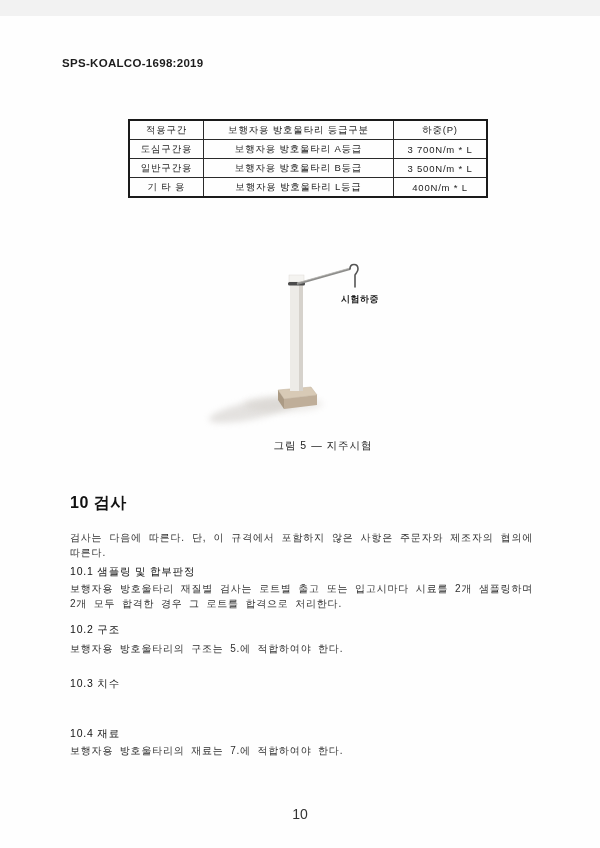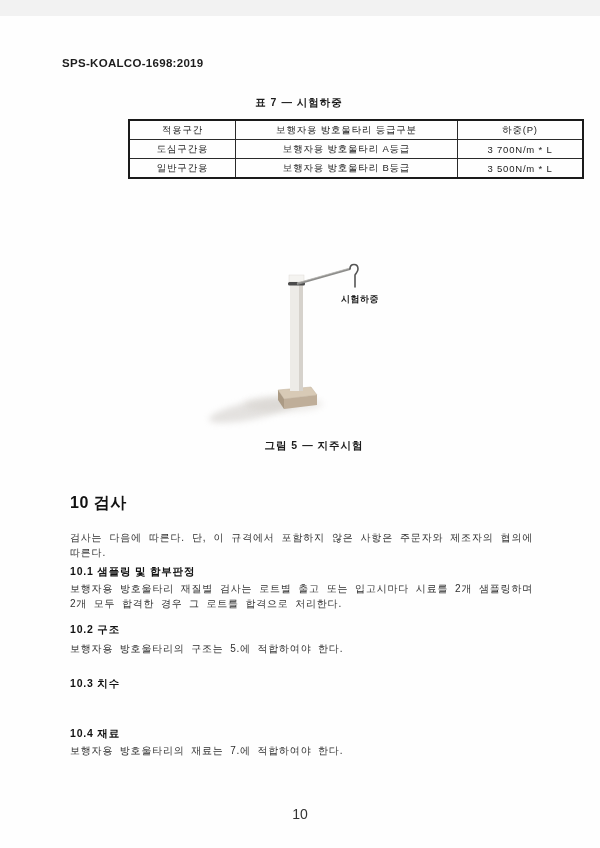--- a/index.html
+++ b/index.html
@@ -19,36 +19,36 @@
     position:absolute;left:128px;top:80px;width:342px;
     text-align:center;font-size:10.5px;font-weight:bold;letter-spacing:1px;color:#1c1c1c;
   }
   .spec-table{
     position:absolute;left:128px;top:103px;width:342px;
     border-collapse:collapse;table-layout:fixed;
     font-size:9.5px;letter-spacing:.8px;color:#1c1c1c;
   }
   .spec-table td,.spec-table th{
     border:1px solid #2a2a2a;text-align:center;vertical-align:middle;
-    height:18px;padding:0 18px;font-weight:normal;white-space:nowrap;overflow:hidden;
+    height:18px;padding:0 2px;font-weight:normal;white-space:nowrap;overflow:hidden;
   }
   .spec-table{border:2px solid #1a1a1a;outline:0;}
   .spec-table .c0{width:69px;}
   .spec-table .c1{width:185px;}
   .spec-table .c2{width:88px;}
   .figure-box{position:absolute;left:198px;top:228px;width:220px;height:195px;}
   .figure-caption{
-    position:absolute;left:204px;top:423px;width:220px;
-    text-align:center;font-size:10.5px;font-weight:bold;letter-spacing:1px;color:#1c1c1c;
+    position:absolute;left:213px;top:423px;width:220px;
+    text-align:center;font-size:10.5px;font-weight:normal;letter-spacing:1px;color:#1c1c1c;
   }
   .h1{
     position:absolute;left:70px;font-size:16px;font-weight:bold;letter-spacing:.5px;color:#111;
   }
   .h2{
-    position:absolute;left:70px;font-size:10.5px;font-weight:bold;letter-spacing:.8px;color:#111;
+    position:absolute;left:70px;font-size:10.5px;font-weight:normal;letter-spacing:.8px;color:#111;
   }
   .body-text{
     position:absolute;left:70px;width:463px;
     font-size:10px;line-height:14.5px;letter-spacing:.8px;word-spacing:3px;
     text-align:justify;color:#2e2e2e;
   }
   .page-number{
     position:absolute;left:0;top:790px;width:600px;
     text-align:center;font-size:14px;color:#333;
   }
@@ -57,38 +57,42 @@
     font-size:9px;font-weight:bold;letter-spacing:.5px;fill:#1c1c1c;
   }
 </style>
 </head>
 <body>
 
 <div class="page">
 
   <div class="doc-number">SPS-KOALCO-1698:2019</div>
 
-  <div class="table-title">표 7 — 시험하중</div>
 
   <table class="spec-table">
     <tbody>
       <tr>
         <th class="c0">적용구간</th>
         <th class="c1">보행자용 방호울타리 등급구분</th>
         <th class="c2">하중(P)</th>
       </tr>
       <tr>
         <td>도심구간용</td>
         <td>보행자용 방호울타리 A등급</td>
         <td>3 700N/m * L</td>
       </tr>
       <tr>
         <td>일반구간용</td>
         <td>보행자용 방호울타리 B등급</td>
         <td>3 500N/m * L</td>
+      </tr>
+      <tr>
+        <td>기 타 용</td>
+        <td>보행자용 방호울타리 L등급</td>
+        <td>400N/m * L</td>
       </tr>
     </tbody>
   </table>
 
   <div class="figure-box">
     <svg width="220" height="195" viewBox="0 0 220 195">
       <defs>
         <filter id="soft" x="-60%" y="-60%" width="220%" height="220%">
           <feGaussianBlur stdDeviation="3.2"></feGaussianBlur>
         </filter>

